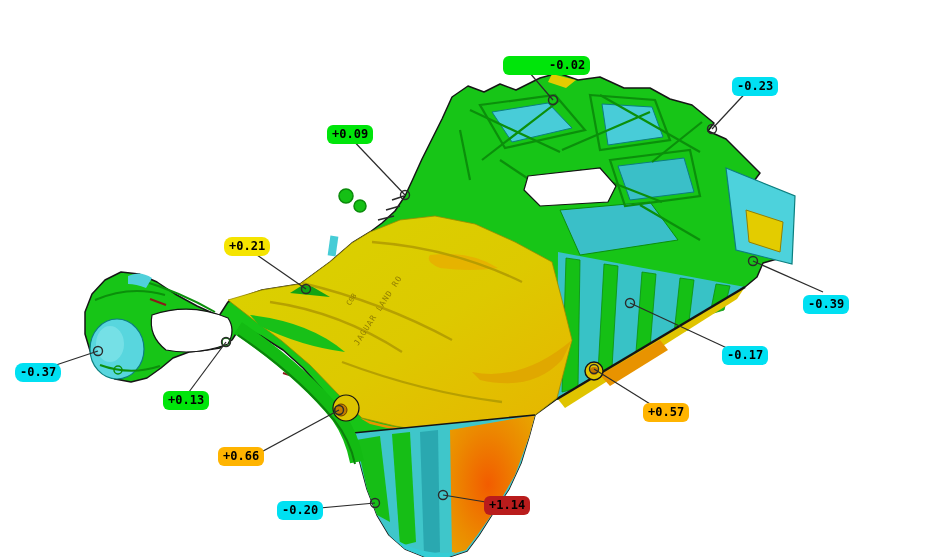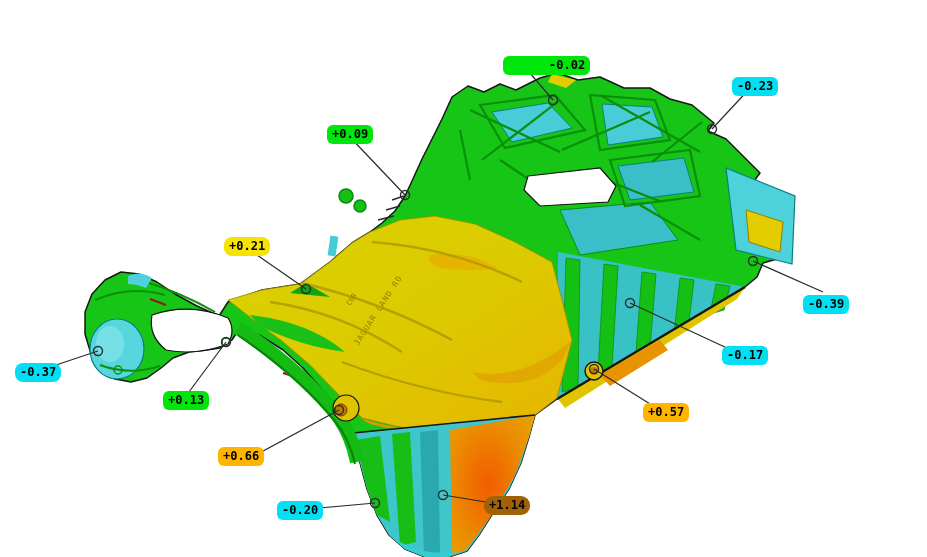--- a/index.html
+++ b/index.html
@@ -181,16 +181,16 @@
       <div class="dev-label" style="left: 732px; top: 77px; background-color: rgb(0, 224, 242);">-0.23</div>
       <div class="dev-label" style="left: 327px; top: 125px; background-color: rgb(0, 229, 10);">+0.09</div>
       <div class="dev-label" style="left: 224px; top: 237px; background-color: rgb(245, 228, 0); border-radius: 8px;">+0.21</div>
       <div class="dev-label" style="left: 803px; top: 283px; background-color: rgb(0, 224, 242); margin-top: 12px;">-0.39</div>
       <div class="dev-label" style="left: 722px; top: 346px; background-color: rgb(0, 224, 242);">-0.17</div>
       <div class="dev-label" style="left: 15px; top: 363px; background-color: rgb(0, 224, 242); border-radius: 8px;">-0.37</div>
       <div class="dev-label" style="left: 163px; top: 391px; background-color: rgb(0, 229, 10);">+0.13</div>
       <div class="dev-label" style="left: 643px; top: 403px; background-color: rgb(255, 180, 0);">+0.57</div>
       <div class="dev-label" style="left: 218px; top: 447px; background-color: rgb(255, 180, 0);">+0.66</div>
       <div class="dev-label" style="left: 277px; top: 501px; background-color: rgb(0, 224, 242);">-0.20</div>
-      <div class="dev-label" style="left: 484px; top: 496px; background-color: #a16207; border-radius: 9px;">+1.14</div>
+      <div class="dev-label" style="left: 484px; top: 496px; background-color: #b91c1c;">+1.14</div>
     </div>
 
 </div>
 
 </body></html>

